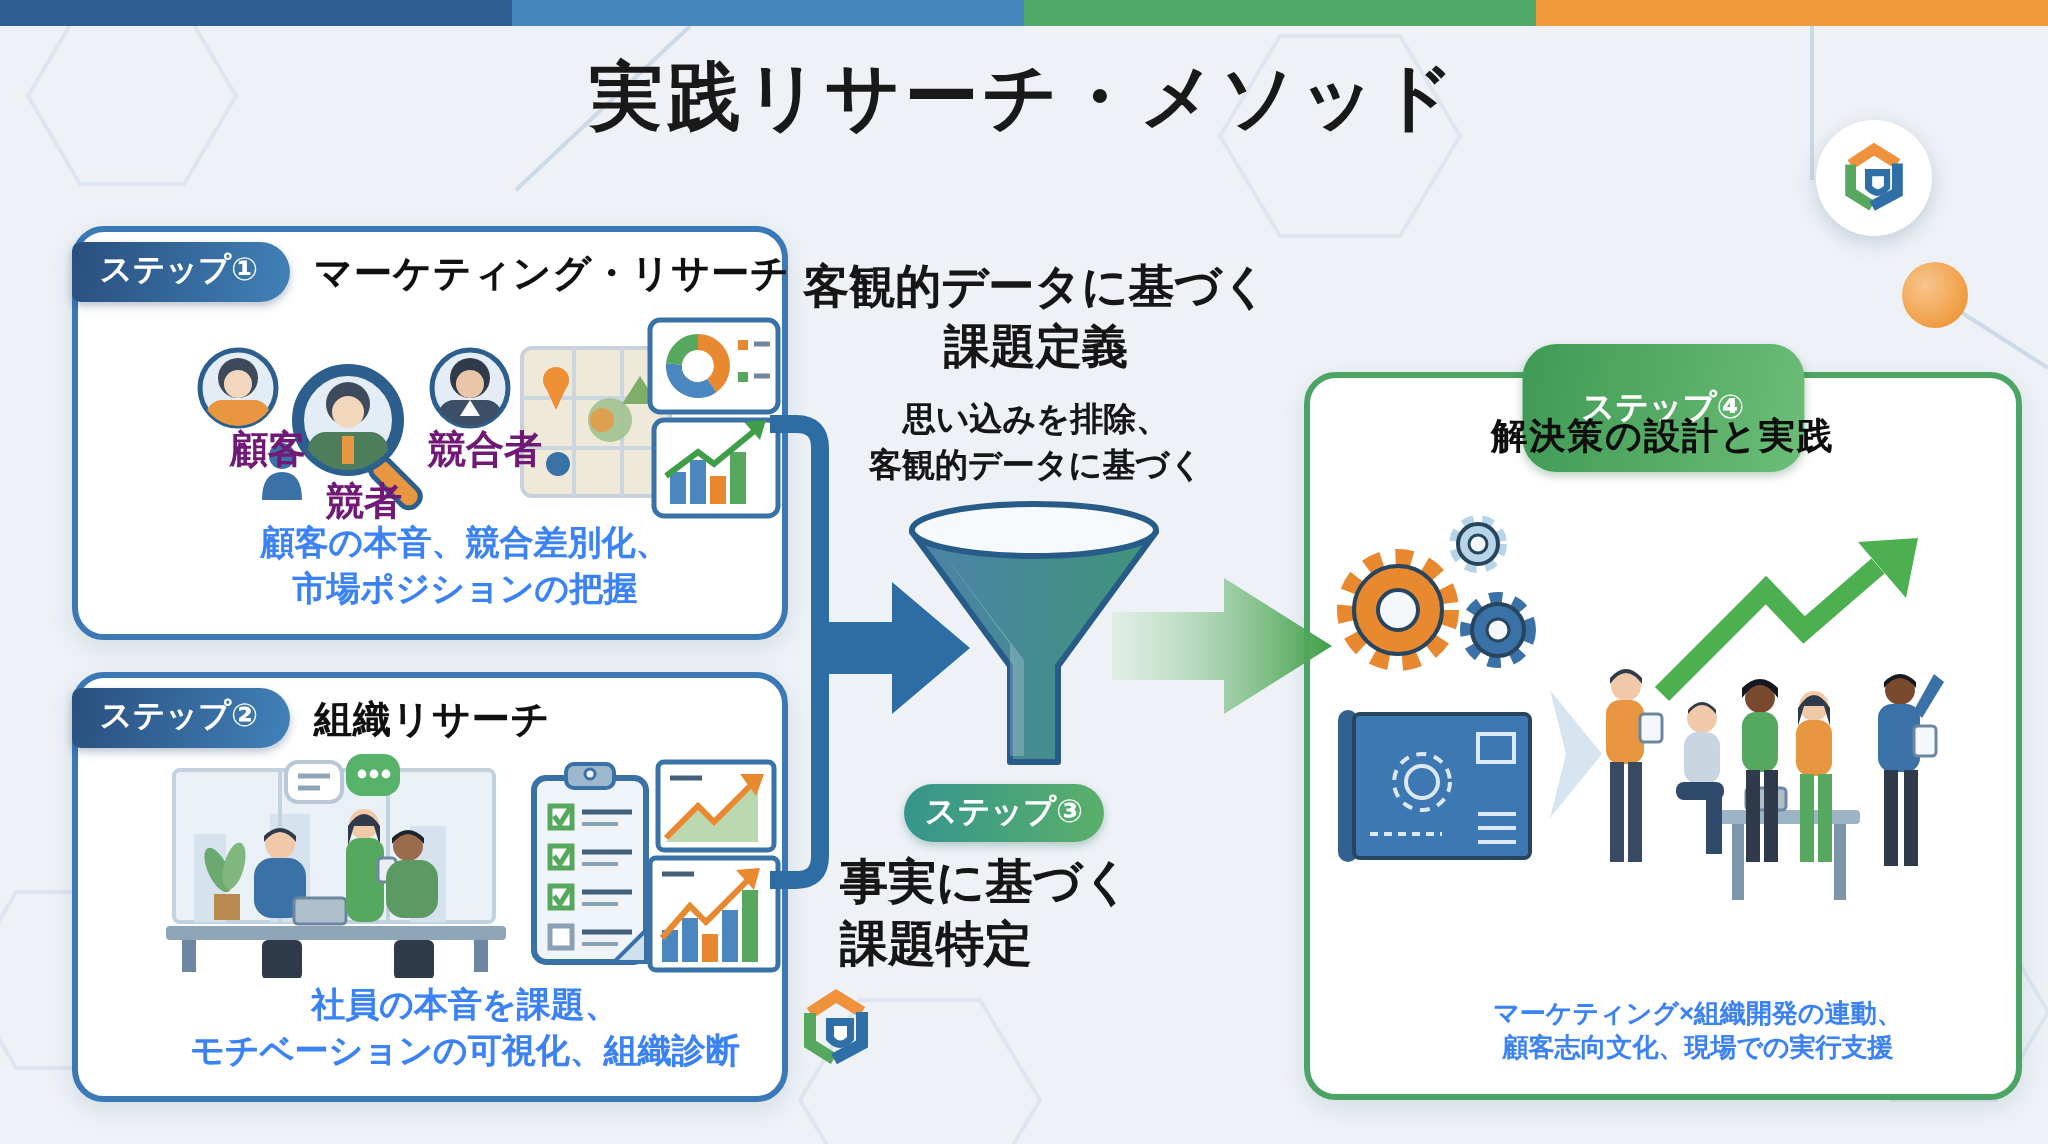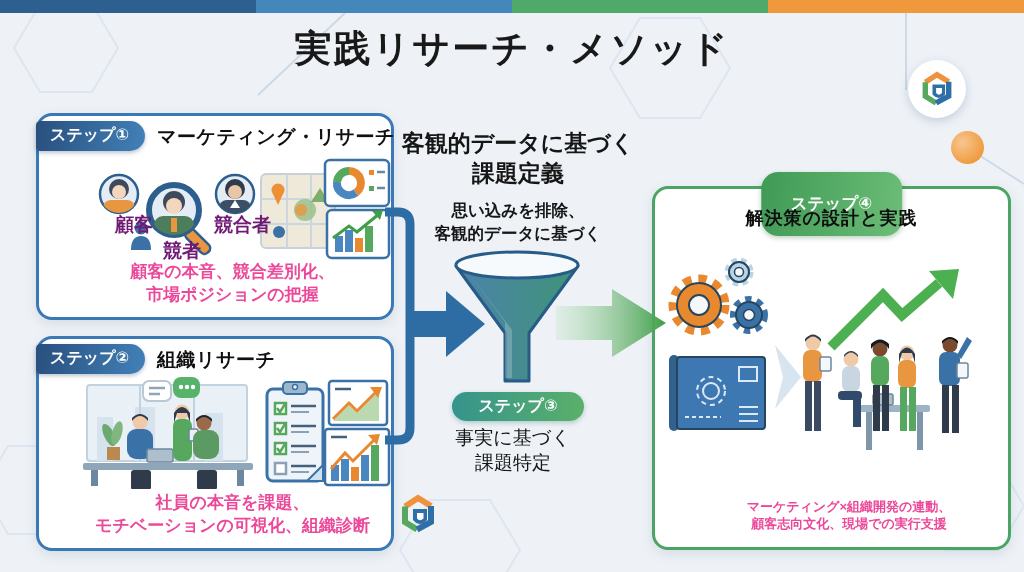--- a/index.html
+++ b/index.html
@@ -26,40 +26,40 @@
          box-shadow:0 4px 12px rgba(60,90,120,.14);z-index:2;}
   #box1{left:36px;top:113px;width:352px;height:201px;}
   #box2{left:36px;top:336px;width:352px;height:209px;}
   #box4{left:652px;top:186px;width:353px;height:358px;border-color:#4ca464;}
   .badge-blue{position:absolute;left:-3px;top:5px;background:linear-gradient(100deg,#294f7e,#4181b8);
               color:#fff;font-weight:700;font-size:16px;padding:4px 16px 5px 14px;
               border-radius:5px 17px 17px 5px;box-shadow:0 2px 4px rgba(30,60,95,.3);}
   .panel-title{position:absolute;left:118px;top:8px;font-size:19px;font-weight:800;color:#101010;
                letter-spacing:.5px;white-space:nowrap;}
   .panel-desc{position:absolute;left:0;right:0;text-align:center;font-weight:800;
-              font-size:17px;line-height:1.35;color:#ec4899;padding-left:35px;}
+              font-size:17px;line-height:1.35;color:#3b82f6;padding-left:35px;}
   #box1 .panel-desc{bottom:10px;}
   #box2 .panel-desc{bottom:10px;}
   #box4 .panel-desc{bottom:14px;font-size:13px;}
   .illus{position:absolute;left:0;top:36px;width:352px;}
   .avatar-label{position:absolute;font-size:19px;font-weight:800;text-align:right;color:#701a75;}
   .lbl-customer{left:44px;top:96px;width:70px;}
   .lbl-competitor{left:160px;top:96px;width:72px;}
   .lbl-rival{left:96px;top:122px;width:66px;}
   
   .mid-heading{position:absolute;left:396px;top:129px;width:244px;text-align:center;
                font-size:23px;font-weight:800;line-height:1.3;z-index:3;}
   .mid-sub{position:absolute;left:396px;top:199px;width:244px;text-align:center;
            font-size:16.5px;font-weight:700;line-height:1.4;z-index:3;}
-  .badge-teal{position:absolute;left:452px;top:392px;width:132px;text-align:center;
+  .badge-teal{position:absolute;left:452px;top:392px;width:100px;text-align:center;
               background:linear-gradient(90deg,#35948d,#5ab06a);color:#fff;border-radius:16px;
               font-size:16px;font-weight:700;padding:4px 0;z-index:3;
               box-shadow:0 2px 5px rgba(40,110,90,.3);}
-  .mid-result{position:absolute;left:420px;top:426px;width:186px;text-align:center;
-              font-size:19px;font-weight:400;line-height:1.3;z-index:3;}
+  .mid-result{position:absolute;left:420px;top:426px;width:186px;text-align:left;
+              font-size:24px;font-weight:700;line-height:1.3;z-index:3;}
   
   .badge-green{position:absolute;top:-17px;left:50%;transform:translateX(-50%);
                background:linear-gradient(100deg,#3f9a55,#6cbd77);color:#fff;font-weight:700;
                font-size:16.5px;padding:21px 30px;border-radius:17px;white-space:nowrap;
                box-shadow:0 2px 5px rgba(40,100,60,.3);}
   .step4-title{position:absolute;top:17px;left:0;width:100%;text-align:center;
                font-size:18px;font-weight:800;letter-spacing:1px;color:#0e0e0e;}
   .overlay{position:absolute;inset:0;z-index:3;pointer-events:none;}
   .line2{display:block;}
 </style>

